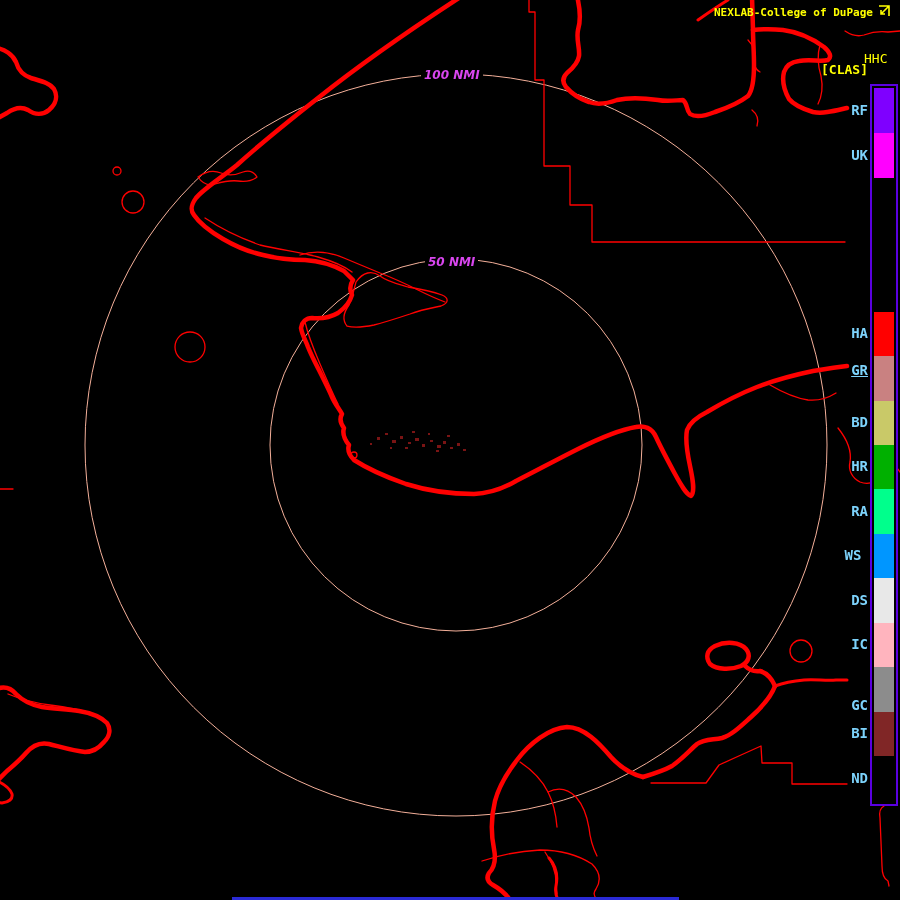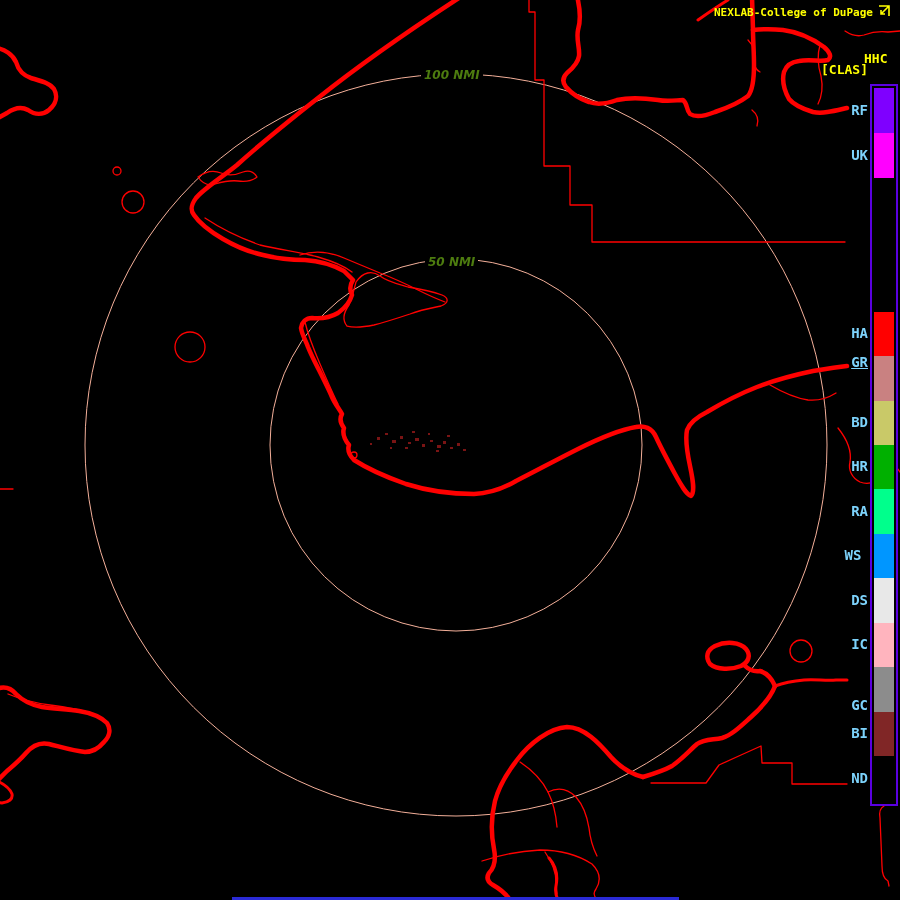--- a/index.html
+++ b/index.html
@@ -4,24 +4,24 @@
 <style>
   html,body{margin:0;padding:0;background:#000;}
   #screen{
     position:relative;width:900px;height:900px;background:#000000;
     overflow:hidden;font-family:"DejaVu Sans Mono",monospace;
   }
   #map-svg{position:absolute;left:0;top:0;}
   .ytext{position:absolute;color:#FFFF00;white-space:pre;}
   .brand{font-size:11px;font-weight:bold;letter-spacing:0px;top:6px;left:714px;}
   .brand-icon{position:absolute;top:4px;left:877px;width:14px;height:14px;}
-  .prod-id{font-size:13px;font-weight:bold;top:51px;left:864px;}
+  .prod-id{font-size:13px;font-weight:normal;top:51px;left:864px;}
   .prod-tag{font-size:13px;font-weight:bold;top:62px;left:821px;}
   .ring-label{
-    position:absolute;color:#4d7c0f;background:#000;font-family:"DejaVu Sans",sans-serif;
+    position:absolute;color:#d946ef;background:#000;font-family:"DejaVu Sans",sans-serif;
     font-size:12px;font-style:italic;font-weight:bold;padding:1px 3px;white-space:pre;
   }
   #outer-ring-label{left:421px;top:67px;}
   #inner-ring-label{left:425px;top:254px;}
   #colorbar{
     position:absolute;left:870px;top:84px;width:24px;height:718px;
     border:2px solid #5A00E0;background:#000;
   }
   .cbar-seg{position:absolute;left:2px;width:20px;}
   .cbar-label{
@@ -179,21 +179,21 @@
       <div class="cbar-seg" style="top: 492px; height: 45px; background: rgb(232, 232, 232);"></div>
       <div class="cbar-seg" style="top: 537px; height: 44px; background: rgb(255, 180, 190);"></div>
       <div class="cbar-seg" style="top: 581px; height: 45px; background: rgb(140, 140, 140);"></div>
       <div class="cbar-seg" style="top: 626px; height: 44px; background: rgb(128, 38, 38);"></div>
       <div class="cbar-seg" style="top: 670px; height: 45px; background: rgb(0, 0, 0);"></div>
     </div>
   <div id="legend-labels">
       <div class="cbar-label" style="top: 101.5px;">RF</div>
       <div class="cbar-label" style="top: 146.5px;">UK</div>
       <div class="cbar-label" style="top: 325px;">HA</div>
-      <div class="cbar-label" style="top: 354px; text-decoration: underline;">GR</div>
+      <div class="cbar-label" style="top: 362px; text-decoration: underline;">GR</div>
       <div class="cbar-label" style="top: 414px;">BD</div>
       <div class="cbar-label" style="top: 458px;">HR</div>
       <div class="cbar-label" style="top: 502.5px;">RA</div>
       <div class="cbar-label" style="top: 547px; text-align: center;">WS</div>
       <div class="cbar-label" style="top: 591.5px;">DS</div>
       <div class="cbar-label" style="top: 636px;">IC</div>
       <div class="cbar-label" style="top: 680.5px; margin-top: 16px;">GC</div>
       <div class="cbar-label" style="top: 725px;">BI</div>
       <div class="cbar-label" style="top: 769.5px;">ND</div>
     </div>

